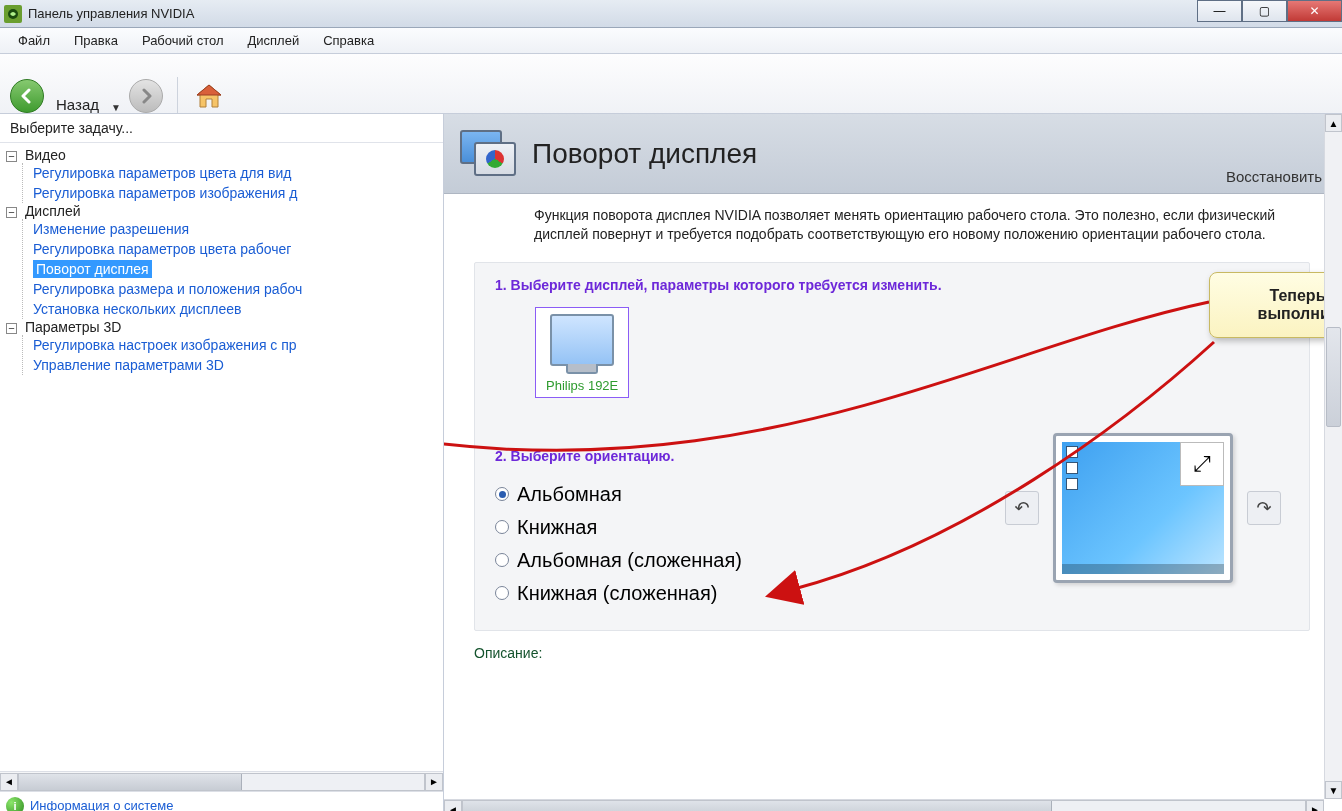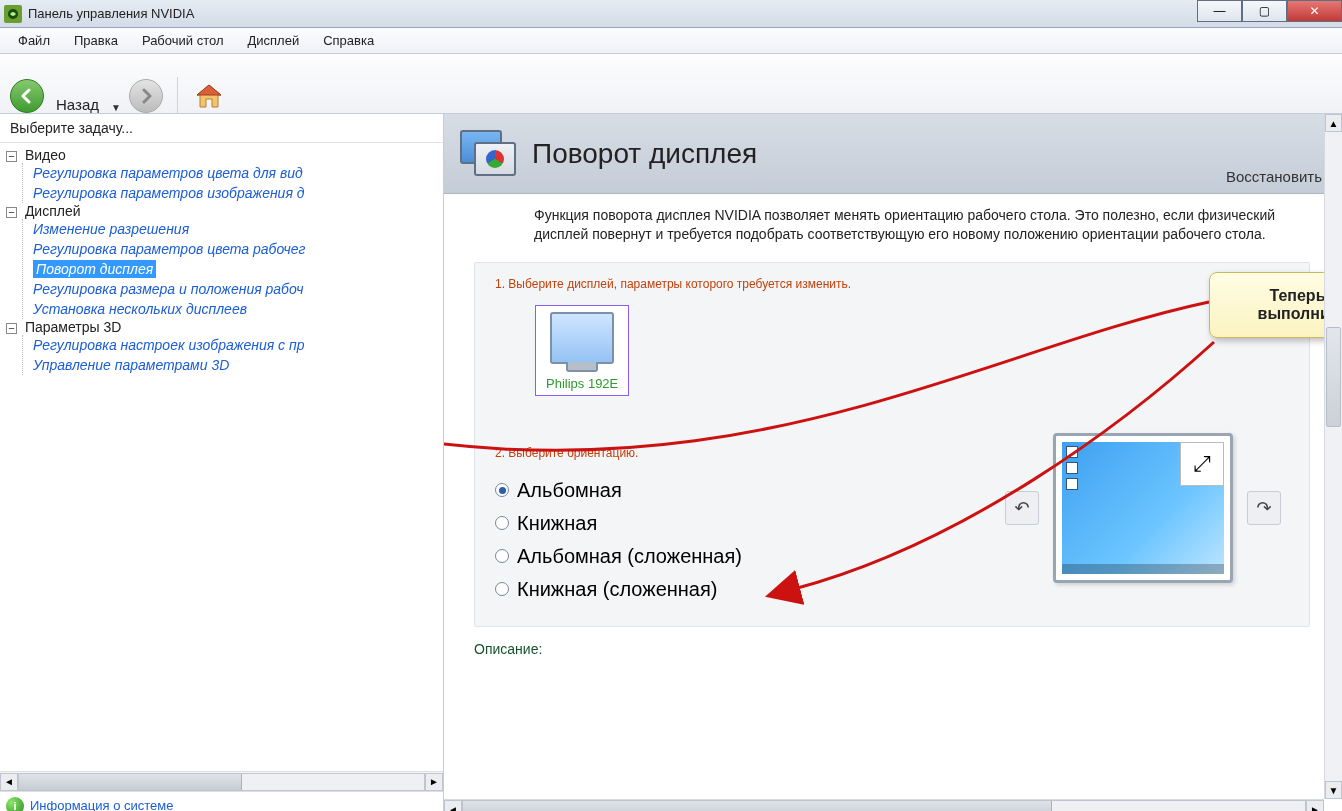--- a/index.html
+++ b/index.html
@@ -81,21 +81,21 @@
 }
 .tree { flex:1; overflow:auto; padding:4px 0 4px 6px; font-size:14px;}
 .tree-node { position:relative; }
 .tree-toggle {
   display:inline-block;width:11px;height:11px;border:1px solid #888;
   line-height:9px;text-align:center;font-size:11px;margin-right:4px;
   cursor:pointer; background:#fff; color:#333;
   vertical-align:middle;
 }
 .tree-label { cursor:pointer; color:#222;}
-.tree-children { margin-left:16px; border-left:1px dotted #bbb; padding-left:10px;font-style:italic;}
+.tree-children { margin-left:16px; border-left:1px dotted #bbb; padding-left:10px;}
 .tree-leaf { padding:2px 0; white-space:nowrap;}
 .tree-leaf a { color:#1a5dd4; text-decoration:none; cursor:pointer;}
 .tree-leaf.selected a {
   background:#3399ff; color:#fff; padding:1px 3px;
 }
 .sidebar-hscroll {
   height:20px;border-top:1px solid #dcdfe6;background:#f5f6f8;
   display:flex;align-items:center;
 }
 .hscroll-btn {width:18px;height:18px;border:1px solid #c0c4cc;background:#ebedf1;display:flex;align-items:center;justify-content:center;font-size:10px;}
@@ -136,21 +136,21 @@
   position:absolute; top:80px; left:0; right:18px; bottom:20px;
   overflow:hidden; padding:12px 0 0 0;
 }
 .description {
   padding:0 18px 0 90px; color:#222; font-size:14px; line-height:1.35;
 }
 .section-box {
   margin:18px 14px 0 30px; background:#f4f5f7; border:1px solid #e1e4e9;
   border-radius:2px; padding:14px 20px 20px 20px; position:relative;
 }
-.section-title { font-weight:normal; font-size:12px; color:#c2410c; margin-bottom:14px;}
+.section-title { font-weight:bold; font-size:14px; color:#6d28d9; margin-bottom:14px;}
 .display-item {
   display:inline-block; border:1px solid #8b5cf6; padding:6px 10px 4px 10px;
   text-align:center; background:#fff; margin-left:40px;
 }
 .display-monitor {
   width:64px;height:52px;border:2px solid #7a91a8;border-radius:3px;
   background:linear-gradient(#cfe5ff,#95c3f5); margin:0 auto 2px;
   position:relative;
 }
 .display-monitor::after{

